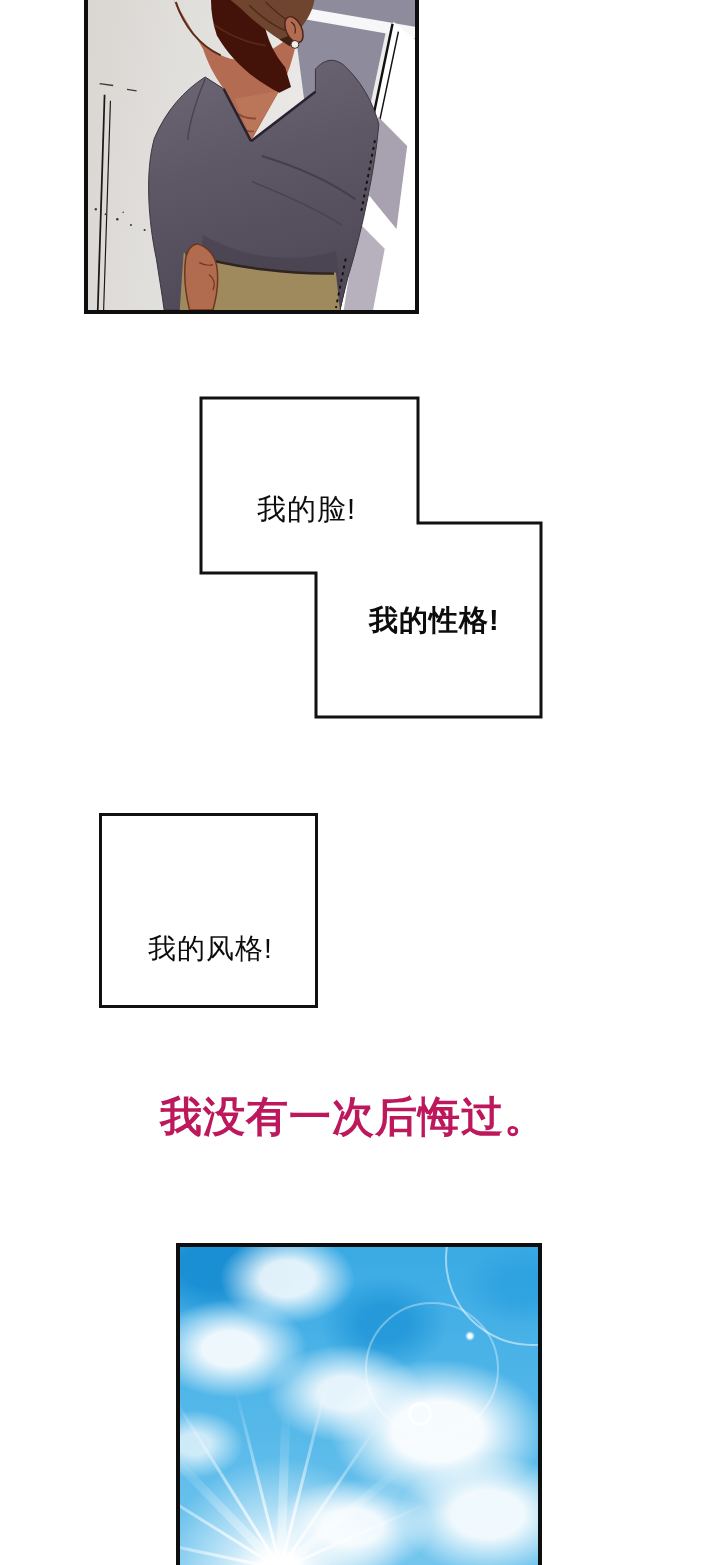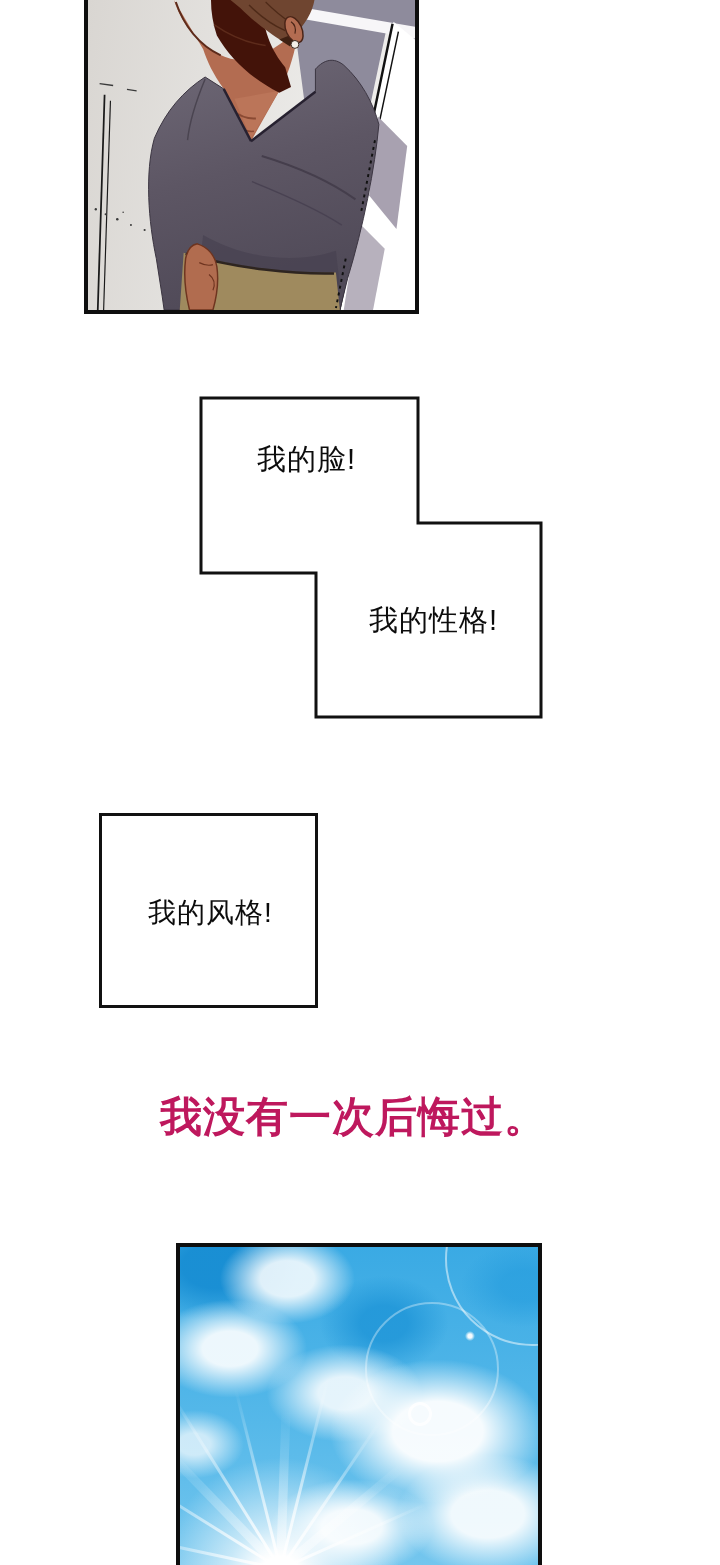--- a/index.html
+++ b/index.html
@@ -193,25 +193,25 @@
       <line x1="264" y1="262" x2="254" y2="312"></line>
     </g>
   </svg>
 </div>
 
 <div id="bubble-group" class="abs">
   <svg viewBox="0 0 346 323">
     <polygon points="2,2 219,2 219,127 342,127 342,321 117,321 117,177 2,177" fill="#ffffff" stroke="#111111" stroke-width="3"></polygon>
   </svg>
 </div>
-<div class="bubble-text abs" style="left:257px;top:444px;text-align:right;">我的脸!</div>
-<div class="bubble-text abs" style="left:369px;top:605px;">我的性格!</div>
+<div class="bubble-text abs" style="left:257px;top:494px;text-align:right;">我的脸!</div>
+<div class="bubble-text abs" style="left:369px;top:605px;font-weight:bold;">我的性格!</div>
 
 <div id="bubble3" class="abs"></div>
-<div class="bubble-text abs" style="left:148px;top:898px;font-size:28px;text-align:right;">我的风格!</div>
+<div class="bubble-text abs" style="left:148px;top:934px;font-size:28px;text-align:right;">我的风格!</div>
 
 <div id="caption" class="abs">我没有一次后悔过。</div>
 
 <div id="sky-panel">
   <div id="sky"></div>
 
   <div id="sun-rays">
     <div class="ray" style="transform:rotate(-78deg);height:170px;"></div>
     <div class="ray" style="transform:rotate(-58deg);height:200px;"></div>
     <div class="ray wide" style="transform:rotate(-44deg);"></div>

